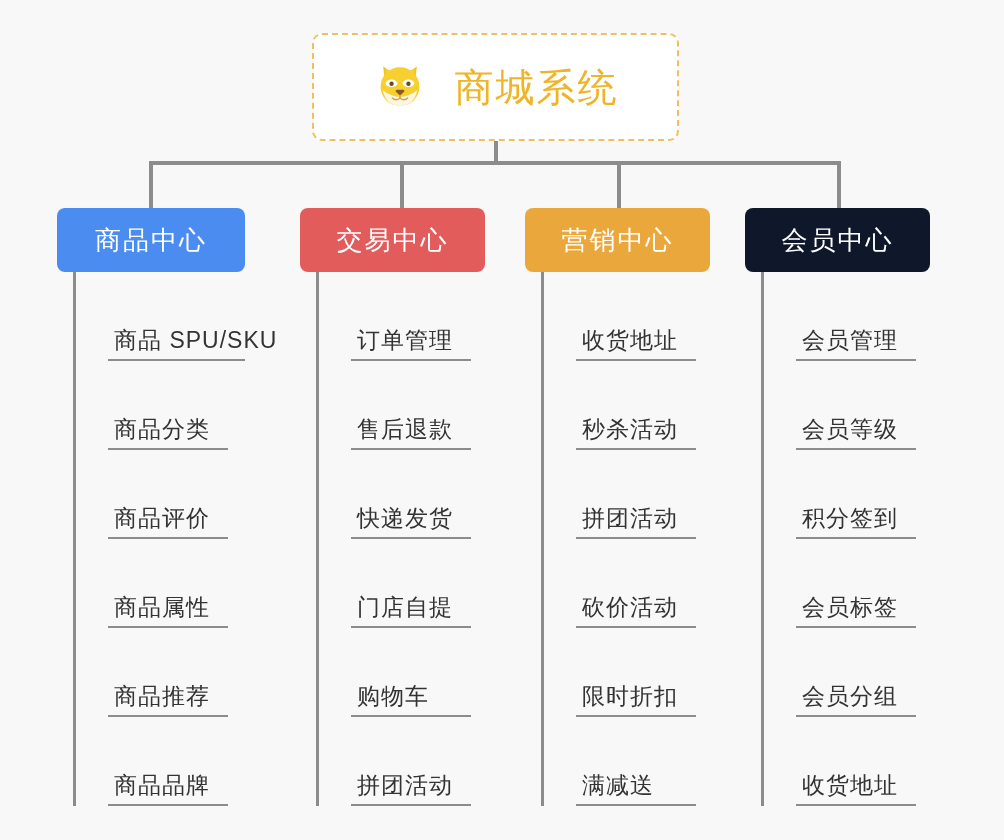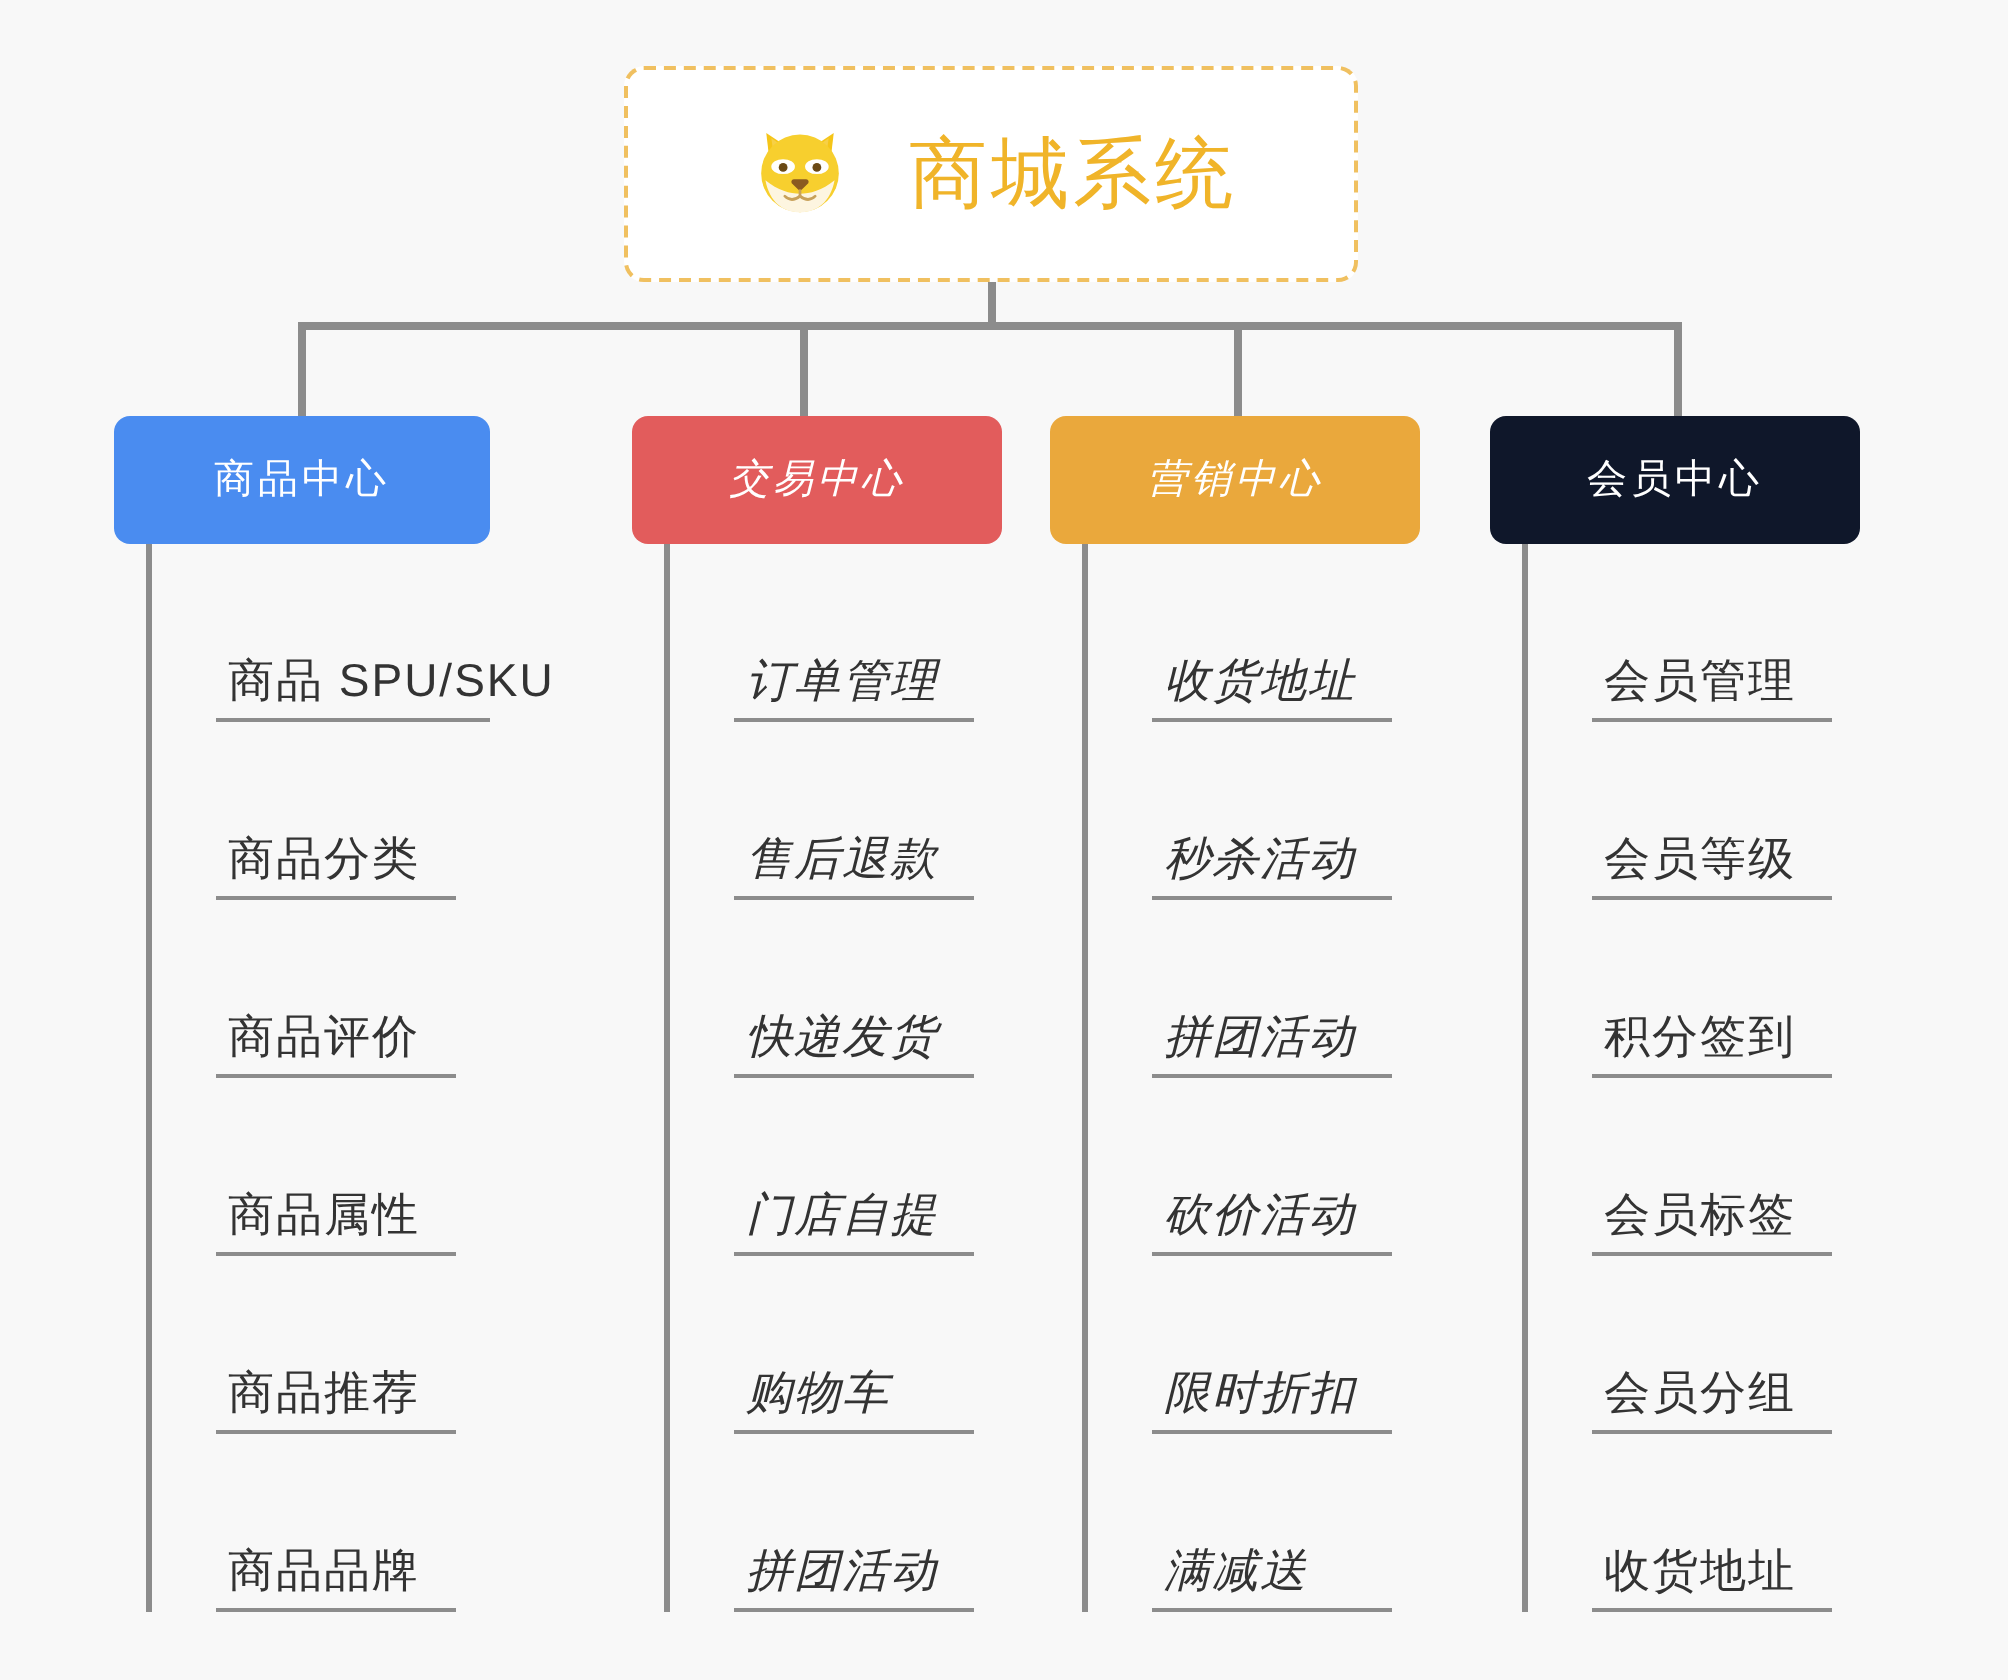--- a/index.html
+++ b/index.html
@@ -57,21 +57,21 @@
   .cat-box {
     height: 64px;
     border-radius: 8px;
     display: flex;
     align-items: center;
     justify-content: center;
     box-sizing: border-box;
   }
   .cat-label {
     color: #ffffff;
-    font-size: 20px;
+    font-size: 26px;
     letter-spacing: 2px;
     line-height: 1;
     white-space: nowrap;
   }
 
   
   .leaf-list {
     position: relative;
     margin-left: 16px;
     padding-left: 2px;
@@ -153,21 +153,21 @@
       </div>
     <div class="leaf-item">
         <span class="leaf-inner"><span class="leaf-label">商品推荐</span></span>
       </div>
     <div class="leaf-item">
         <span class="leaf-inner"><span class="leaf-label">商品品牌</span></span>
       </div>
   </div>
 </div>
 
-<div class="column" style="left:316px; width:185px;font-style:italic;">
+<div class="column" style="left:300px; width:185px;">
   <div class="cat-box" style="background:#e25c5c; width:185px;">
     <span class="cat-label">交易中心</span>
   </div>
   <div class="leaf-list">
     <div class="leaf-item">
         <span class="leaf-inner"><span class="leaf-label">订单管理</span></span>
       </div>
     <div class="leaf-item">
         <span class="leaf-inner"><span class="leaf-label">售后退款</span></span>
       </div>
@@ -179,21 +179,21 @@
       </div>
     <div class="leaf-item">
         <span class="leaf-inner"><span class="leaf-label">购物车</span></span>
       </div>
     <div class="leaf-item">
         <span class="leaf-inner"><span class="leaf-label">拼团活动</span></span>
       </div>
   </div>
 </div>
 
-<div class="column" style="left:525px; width:185px;font-style:italic;">
+<div class="column" style="left:525px; width:185px;">
   <div class="cat-box" style="background:#eaa83c; width:185px;">
     <span class="cat-label">营销中心</span>
   </div>
   <div class="leaf-list">
     <div class="leaf-item">
         <span class="leaf-inner"><span class="leaf-label">收货地址</span></span>
       </div>
     <div class="leaf-item">
         <span class="leaf-inner"><span class="leaf-label">秒杀活动</span></span>
       </div>

